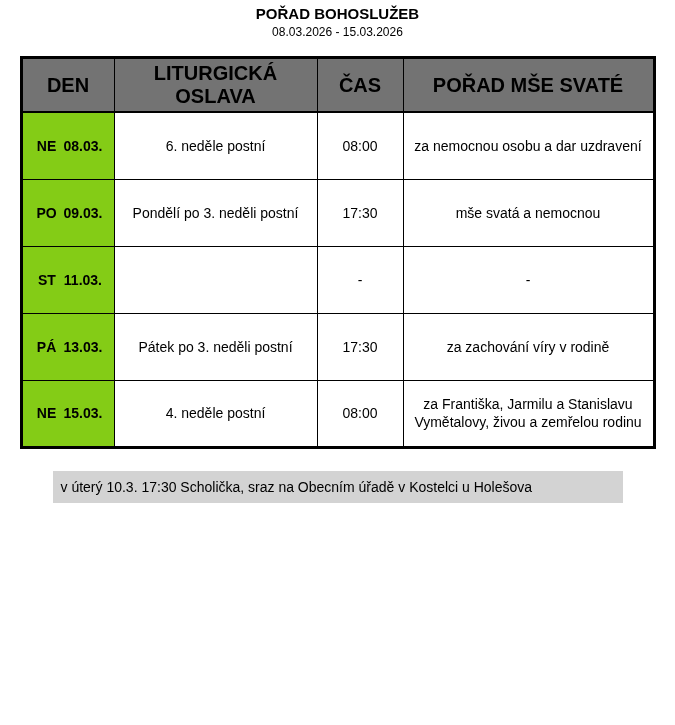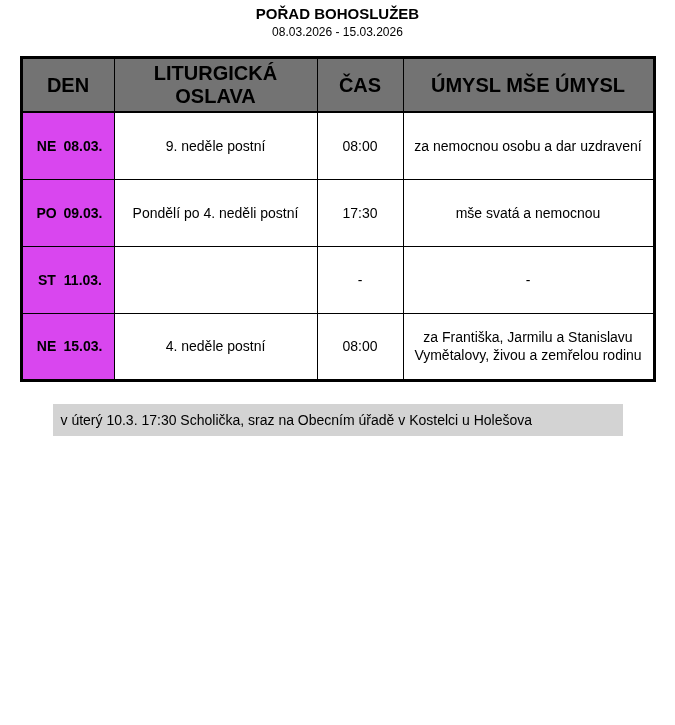--- a/index.html
+++ b/index.html
@@ -47,21 +47,21 @@
   table.schedule td {
     border: 1px solid #000;
     font-size: 14px;
     text-align: center;
     vertical-align: middle;
     height: 67px;
     padding: 2px 8px;
     line-height: 1.3;
   }
   td.den-cell {
-    background: #d946ef;
+    background: #84cc16;
     font-weight: bold;
     text-align: left;
     padding-left: 8px;
     white-space: nowrap;
   }
   td.den-cell .day-abbr { display: inline-block; min-width: 26px; }
   col.c-den    { width: 93px; }
   col.c-oslava { width: 203px; }
   col.c-cas    { width: 86px; }
   col.c-umysl  { width: 251px; }
@@ -87,41 +87,47 @@
     <col class="c-den">
       <col class="c-oslava">
       <col class="c-cas">
       <col class="c-umysl">
   </colgroup>
   <thead>
     <tr>
       <th>DEN</th>
       <th>LITURGICKÁ OSLAVA</th>
       <th>ČAS</th>
-      <th>ÚMYSL MŠE ÚMYSL</th>
+      <th>POŘAD MŠE SVATÉ</th>
     </tr>
   </thead>
   <tbody>
     <tr>
       <td class="den-cell"><span class="day-abbr">NE</span> <span>08.03.</span></td>
-      <td>9. neděle postní</td>
+      <td>6. neděle postní</td>
       <td>08:00</td>
       <td>za nemocnou osobu a dar uzdravení</td>
     </tr>
     <tr>
       <td class="den-cell"><span class="day-abbr">PO</span> <span>09.03.</span></td>
-      <td>Pondělí po 4. neděli postní</td>
+      <td>Pondělí po 3. neděli postní</td>
       <td>17:30</td>
       <td>mše svatá a nemocnou</td>
     </tr>
     <tr>
       <td class="den-cell"><span class="day-abbr">ST</span> <span>11.03.</span></td>
       <td></td>
       <td>-</td>
       <td>-</td>
+    </tr>
+    <tr>
+      <td class="den-cell"><span class="day-abbr">PÁ</span> <span>13.03.</span></td>
+      <td>Pátek po 3. neděli postní</td>
+      <td>17:30</td>
+      <td>za zachování víry v rodině</td>
     </tr>
     <tr>
       <td class="den-cell"><span class="day-abbr">NE</span> <span>15.03.</span></td>
       <td>4. neděle postní</td>
       <td>08:00</td>
       <td>za Františka, Jarmilu a Stanislavu Vymětalovy, živou a zemřelou rodinu</td>
     </tr>
   </tbody>
 </table>
 

